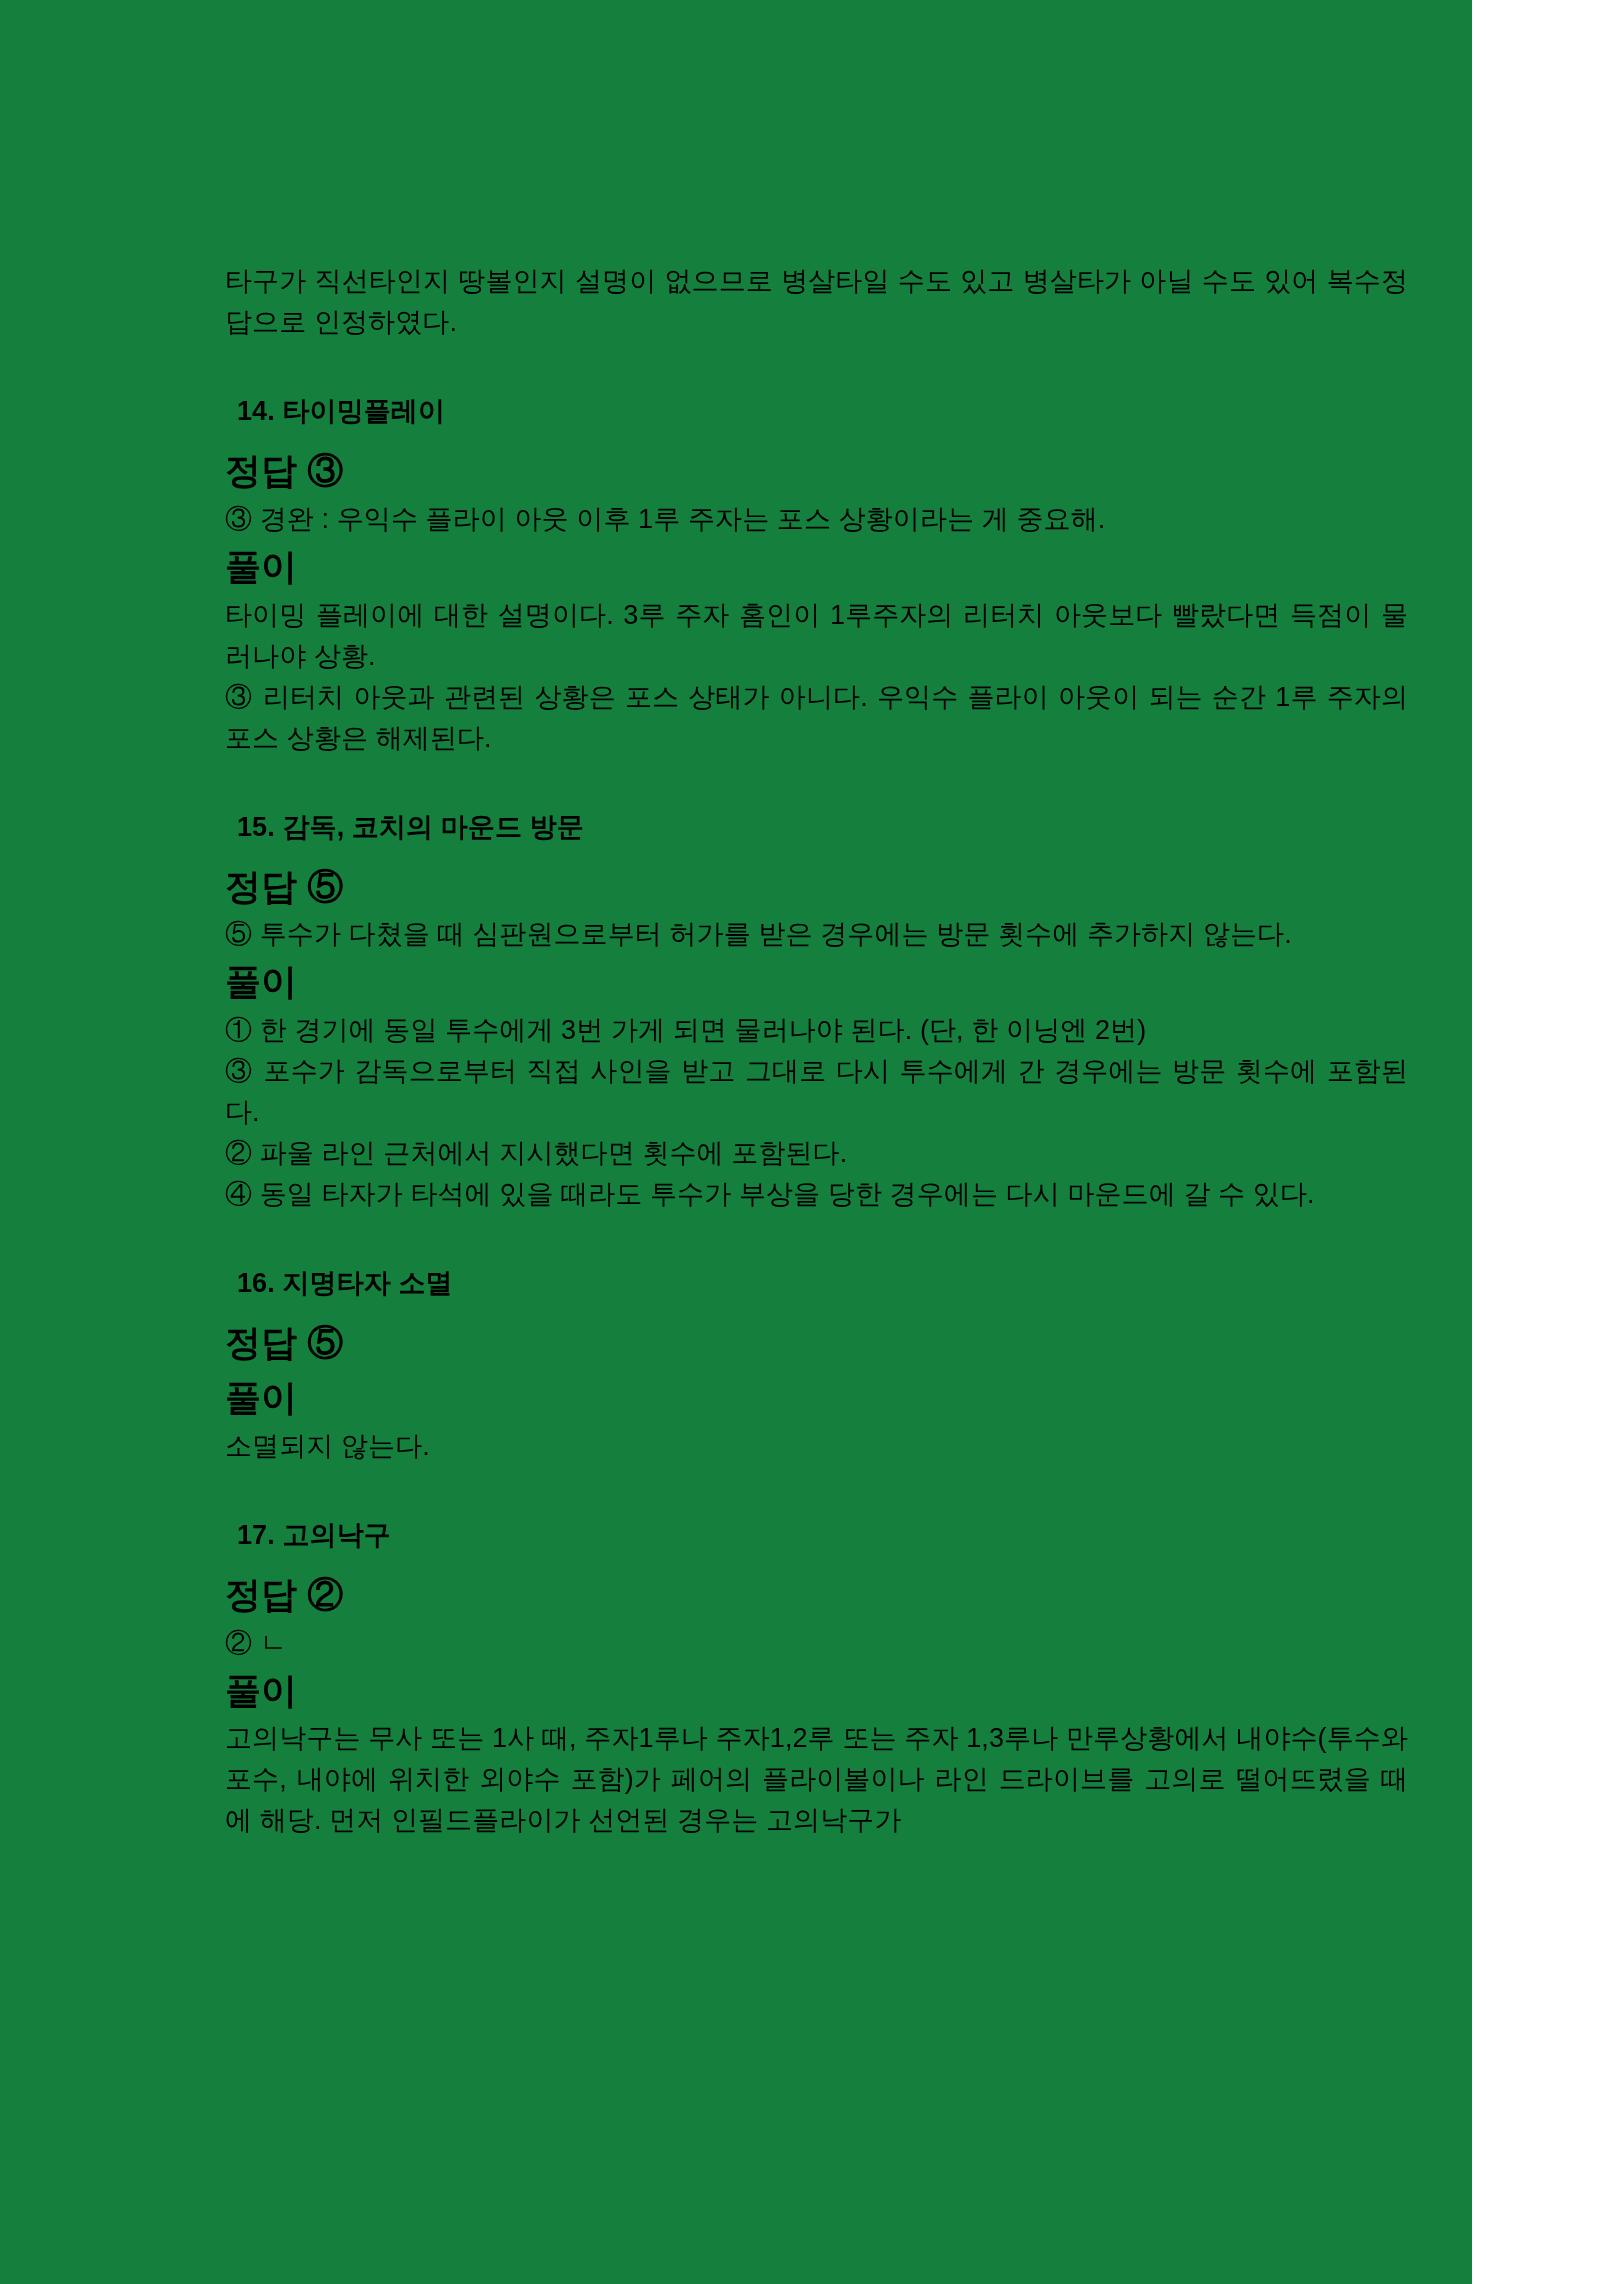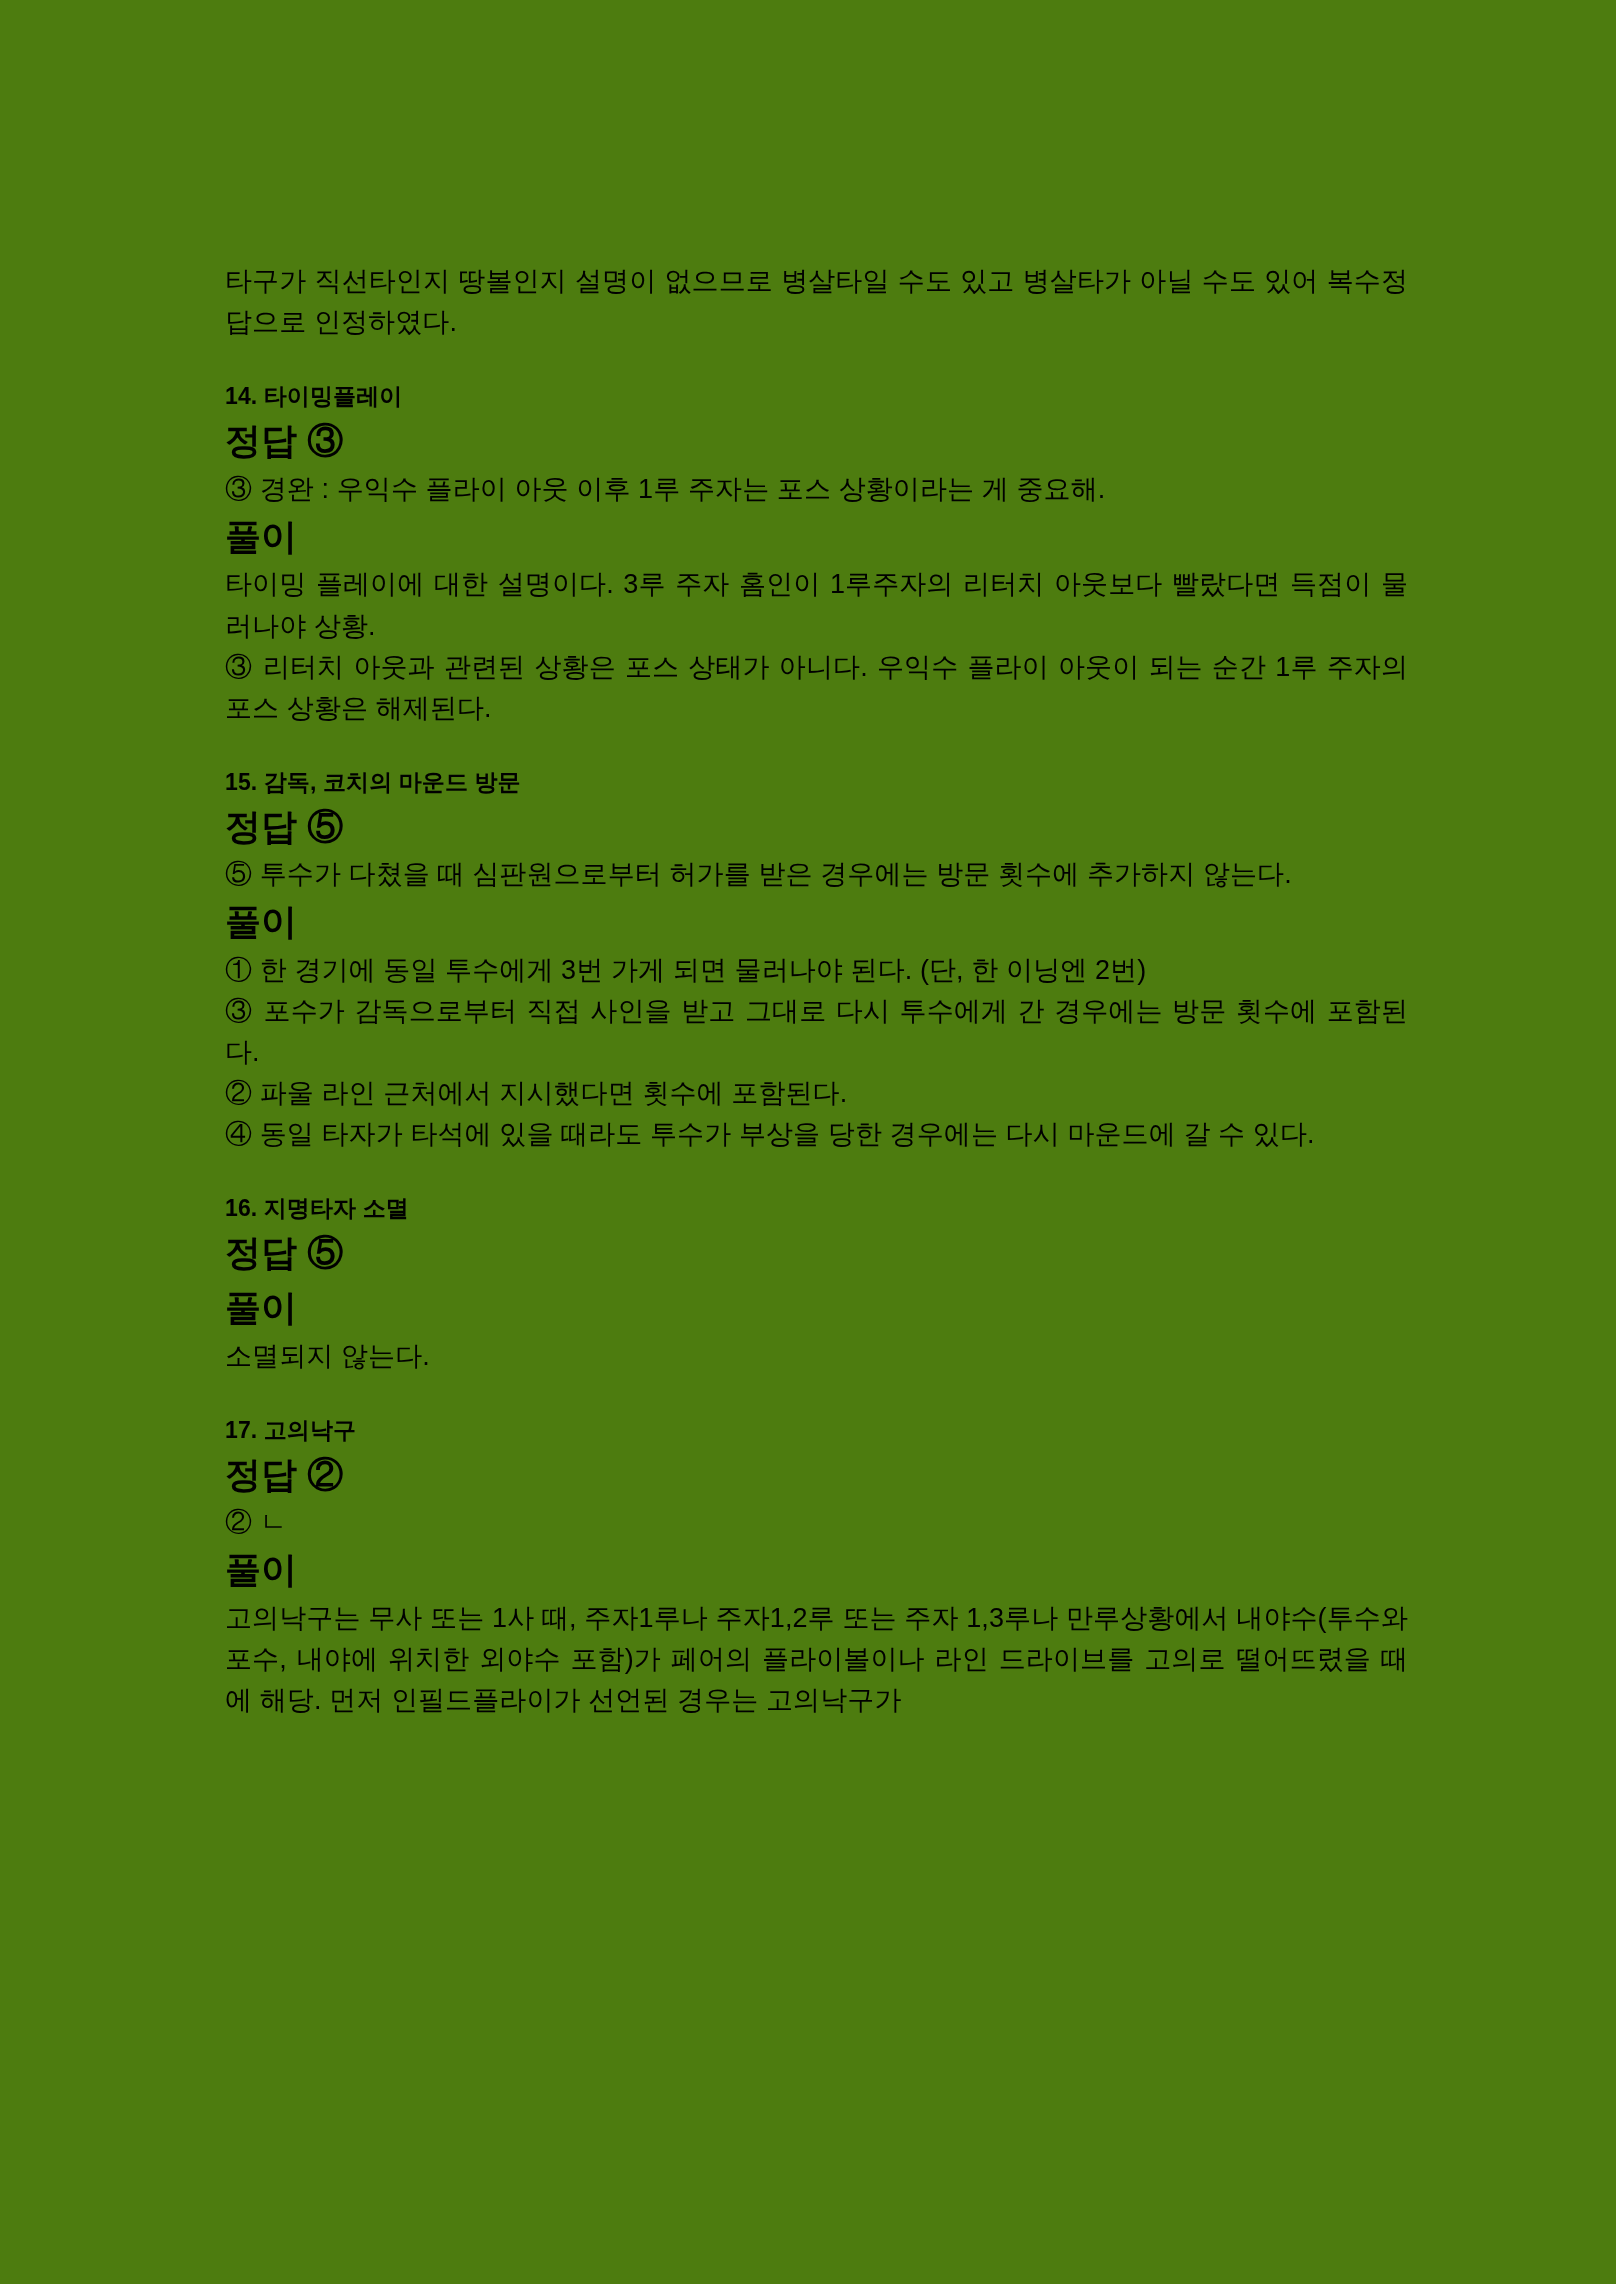--- a/index.html
+++ b/index.html
@@ -8,45 +8,45 @@
     background: #ffffff;
   }
   body {
     width: 1616px;
     height: 2284px;
     font-family: "Liberation Sans", sans-serif;
     color: #000000;
   }
   .page {
     position: relative;
-    width: 1616px;
+    width: 1472px;
     height: 2284px;
-    background: #4d7c0f;
+    background: #15803d;
     box-sizing: border-box;
     padding: 261px 209px 0 225px;
   }
   .doc-body {
     width: 1183px;
   }
   p {
     margin: 0;
     font-size: 27px;
     line-height: 1.52;
     text-align: justify;
     text-justify: inter-word;
     letter-spacing: 0.1px;
   }
   .spacer {
     height: 36px;
   }
   .heading {
     font-weight: bold;
-    font-size: 23px;
+    font-size: 27px;
     line-height: 1.52;
-    margin: 0;
+    margin: 12px;
   }
   .label {
     font-weight: bold;
     font-size: 36px;
     line-height: 1.52;
     margin: 0;
   }
   .line {
     font-size: 27px;
     line-height: 1.52;

